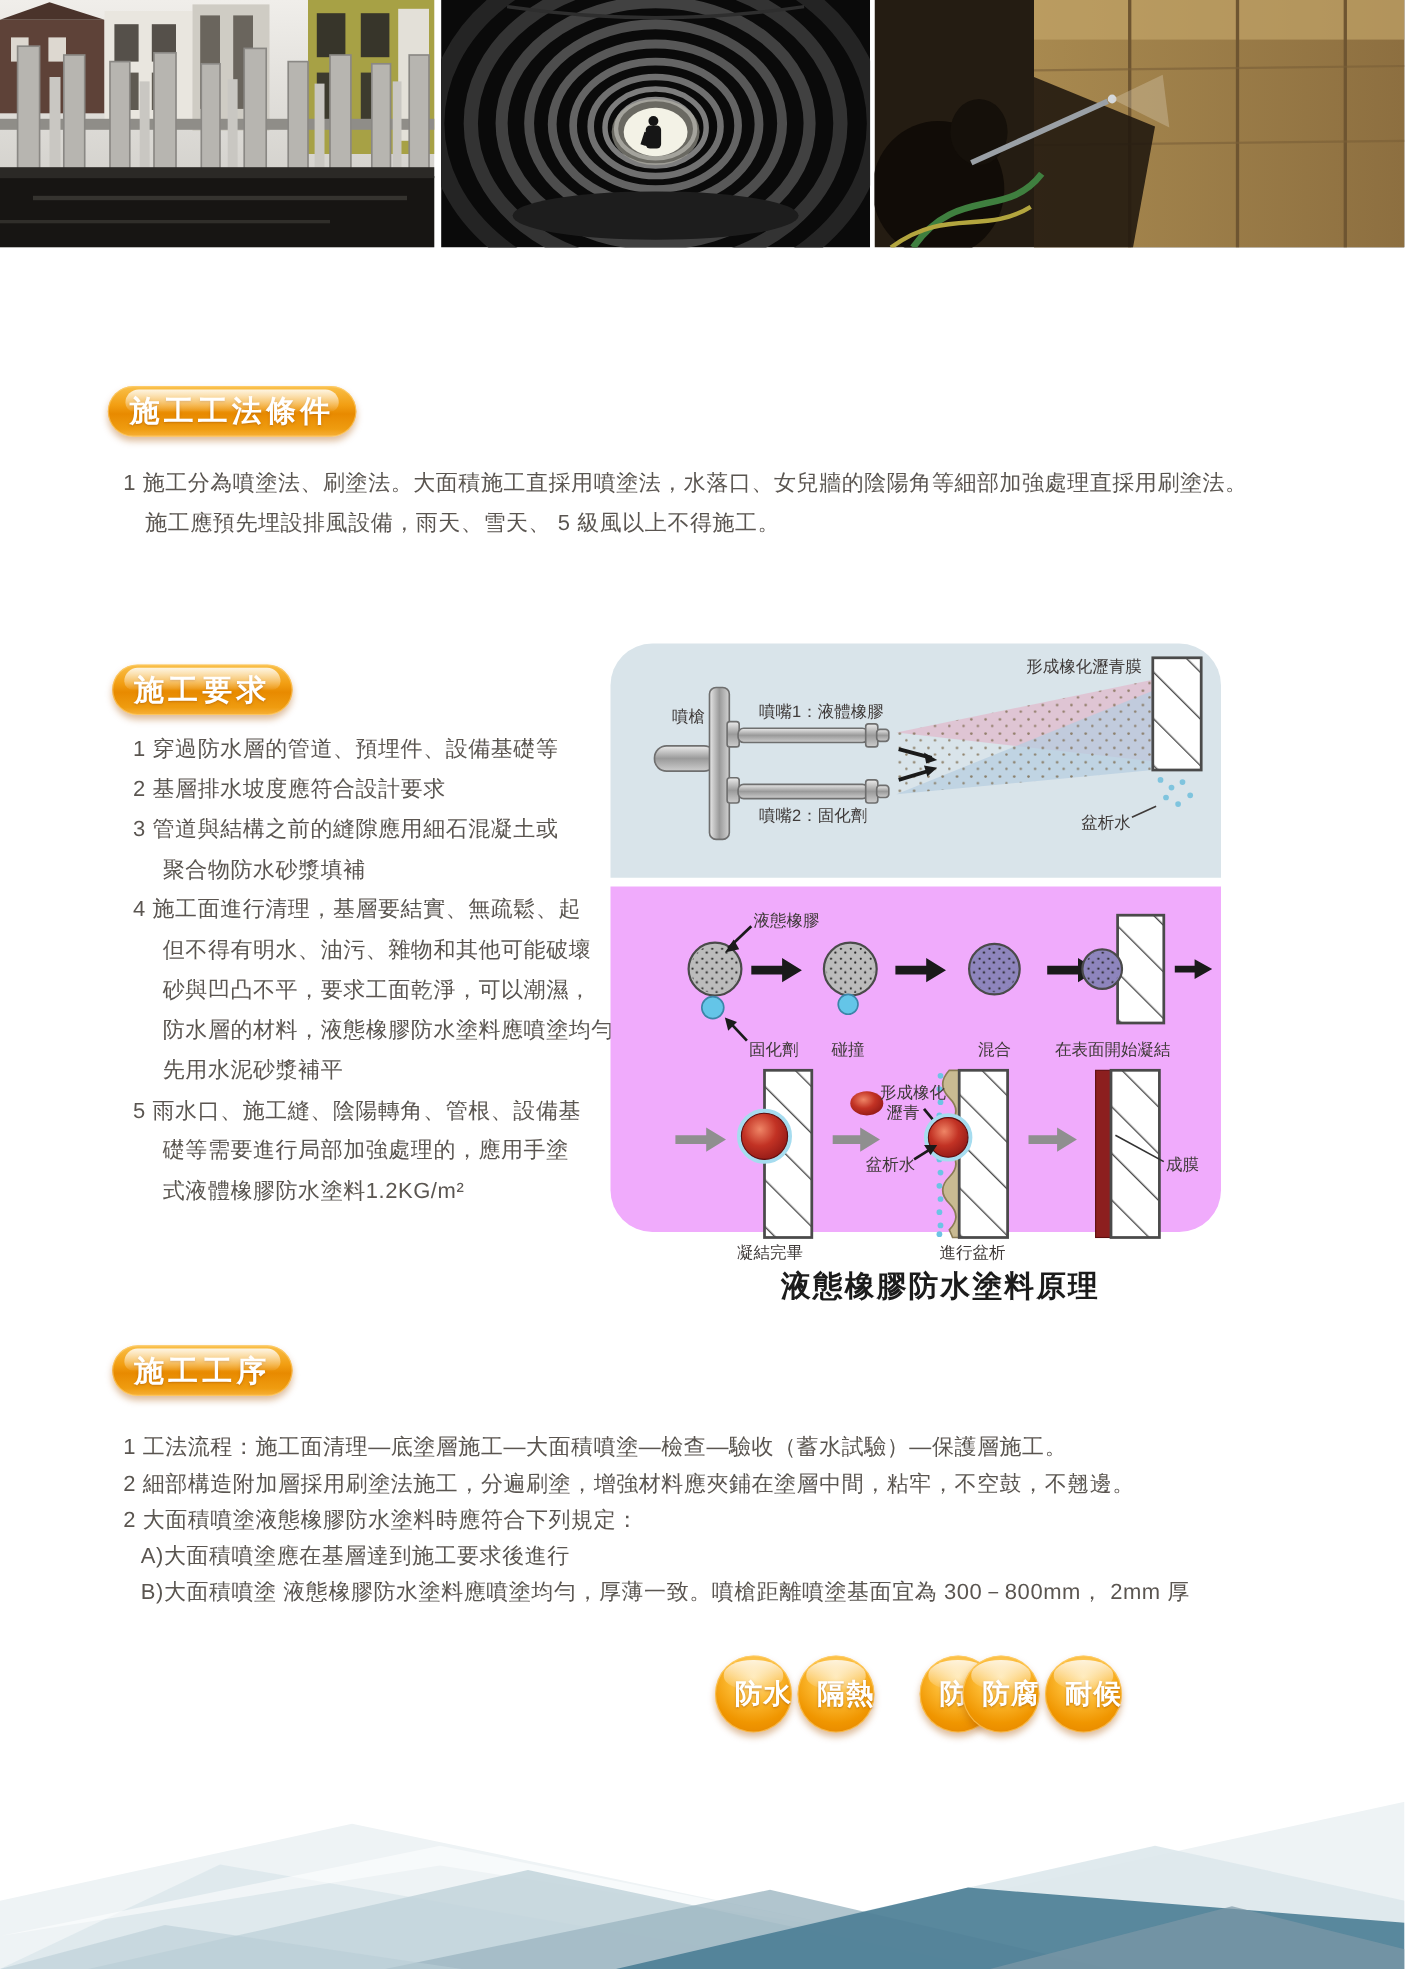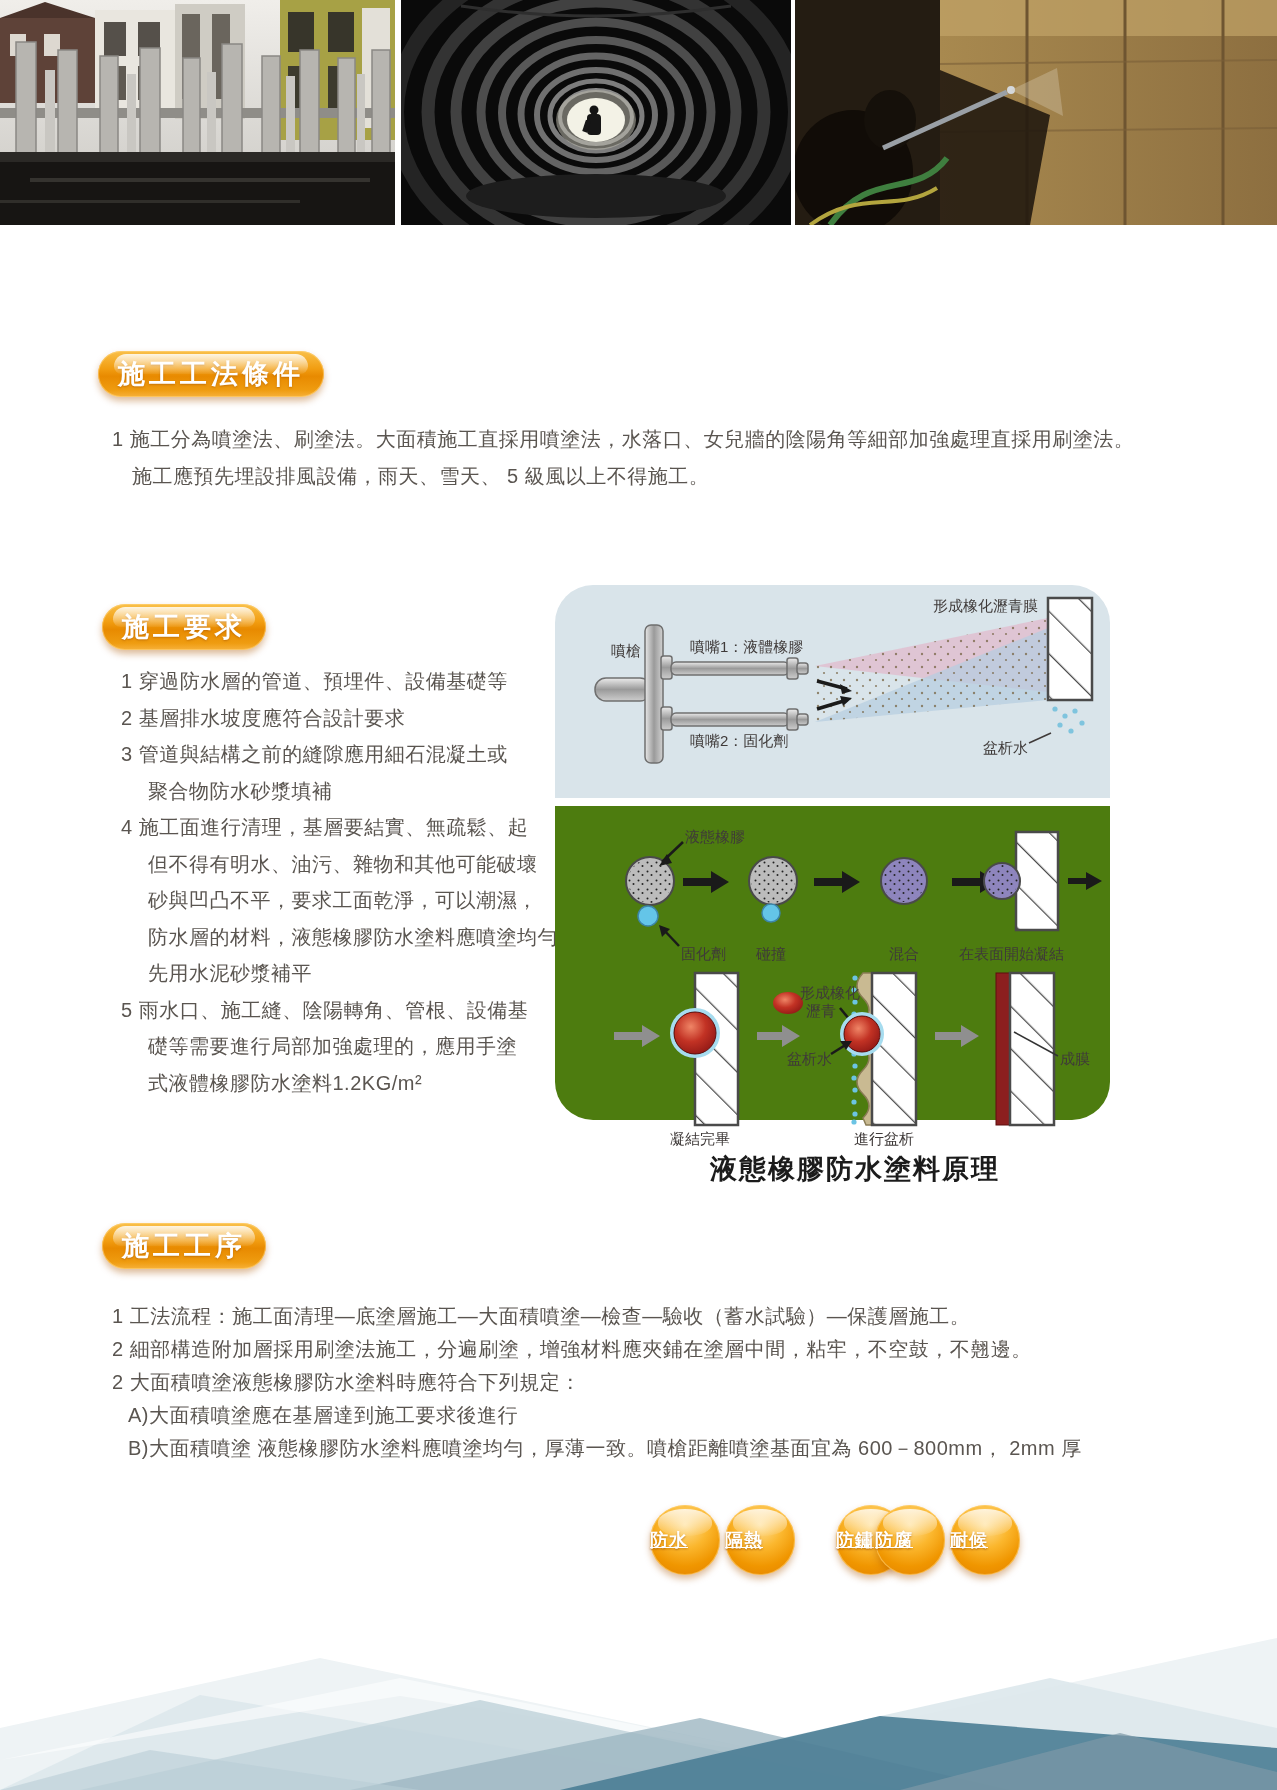--- a/index.html
+++ b/index.html
@@ -26,31 +26,31 @@
   .req .ln { height:36.5px; line-height:36.5px; }
   .proc .ln { height:33px; line-height:33px; }
   .ln.cont { padding-left:27px; }
   .ln.cond-cont { padding-left:20px; }
   .ln.sub { padding-left:16px; }
   .ln.sub2 { padding-left:34px; }
 
   
   .panel { position:absolute; left:555px; width:555px; }
   .panel.blue { top:585px; height:213px; background:#d9e4ea; border-radius:38px 38px 0 0; }
-  .panel.pink { top:806px; height:314px; background:#4d7c0f; border-radius:0 0 38px 38px; }
+  .panel.pink { top:806px; height:314px; background:#f0abfc; border-radius:0 0 38px 38px; }
   .panel svg { position:absolute; left:0; top:0; }
   svg text { font-family:"Liberation Sans","DejaVu Sans",sans-serif; font-size:15px; fill:#3f3a39; }
   svg text.ttl { font-size:27px; font-weight:bold; fill:#1b1b1b; letter-spacing:2px; }
 
   
   .badge { position:absolute; top:1505px; width:70px; height:70px; border-radius:50%;
-           color:#fff; font-weight:bold; font-size:18px; text-align:left; line-height:70px; letter-spacing:1px;
+           color:#fff; font-weight:bold; font-size:25px; text-align:right; line-height:70px; letter-spacing:1px;
            background:radial-gradient(circle at 50% 28%, #ffe099 0%, #fbb72e 38%, #f09600 68%, #e17f00 100%);
            box-shadow:0 4px 7px rgba(170,85,0,.40), inset 0 0 0 1px rgba(255,215,130,.55);
-           text-shadow:0 1px 2px rgba(150,75,0,.55);text-decoration:underline; }
+           text-shadow:0 1px 2px rgba(150,75,0,.55); }
   .badge::before { content:""; position:absolute; left:12%; right:12%; top:4px; height:38%;
            border-radius:50% 50% 45% 45%; background:linear-gradient(rgba(255,255,255,.8), rgba(255,255,255,.05)); }
 
   .deco { position:absolute; left:0; bottom:0; width:1277px; height:190px; }
 </style>
 </head>
 <body>
 
 <div class="page">
 
@@ -345,21 +345,21 @@
   </div>
 
   <div class="pill" style="left:102px; top:1223px;">
     <span>施工工序</span>
   </div>
   <div class="txtblock proc" style="left:112px; top:1300px;">
     <div class="ln">1 工法流程：施工面清理—底塗層施工—大面積噴塗—檢查—驗收（蓄水試驗）—保護層施工。</div>
     <div class="ln">2 細部構造附加層採用刷塗法施工，分遍刷塗，增強材料應夾鋪在塗層中間，粘牢，不空鼓，不翹邊。</div>
     <div class="ln">2 大面積噴塗液態橡膠防水塗料時應符合下列規定：</div>
     <div class="ln sub">A)大面積噴塗應在基層達到施工要求後進行</div>
-    <div class="ln sub">B)大面積噴塗 液態橡膠防水塗料應噴塗均勻，厚薄一致。噴槍距離噴塗基面宜為 600－800mm， 2mm 厚</div>
+    <div class="ln sub">B)大面積噴塗 液態橡膠防水塗料應噴塗均勻，厚薄一致。噴槍距離噴塗基面宜為 300－800mm， 2mm 厚</div>
   </div>
 
   <div class="badge" style="left:650px"><span>防水</span></div>
   <div class="badge" style="left:725px"><span>隔熱</span></div>
   <div class="badge" style="left:836px"><span>防鏽</span></div>
   <div class="badge" style="left:875px"><span>防腐</span></div>
   <div class="badge" style="left:950px"><span>耐候</span></div>
 
   <svg class="deco" viewBox="0 0 1277 190">
     <polygon points="0,190 0,128 320,58 760,150 1277,38 1277,190" fill="#eef3f5"></polygon>

